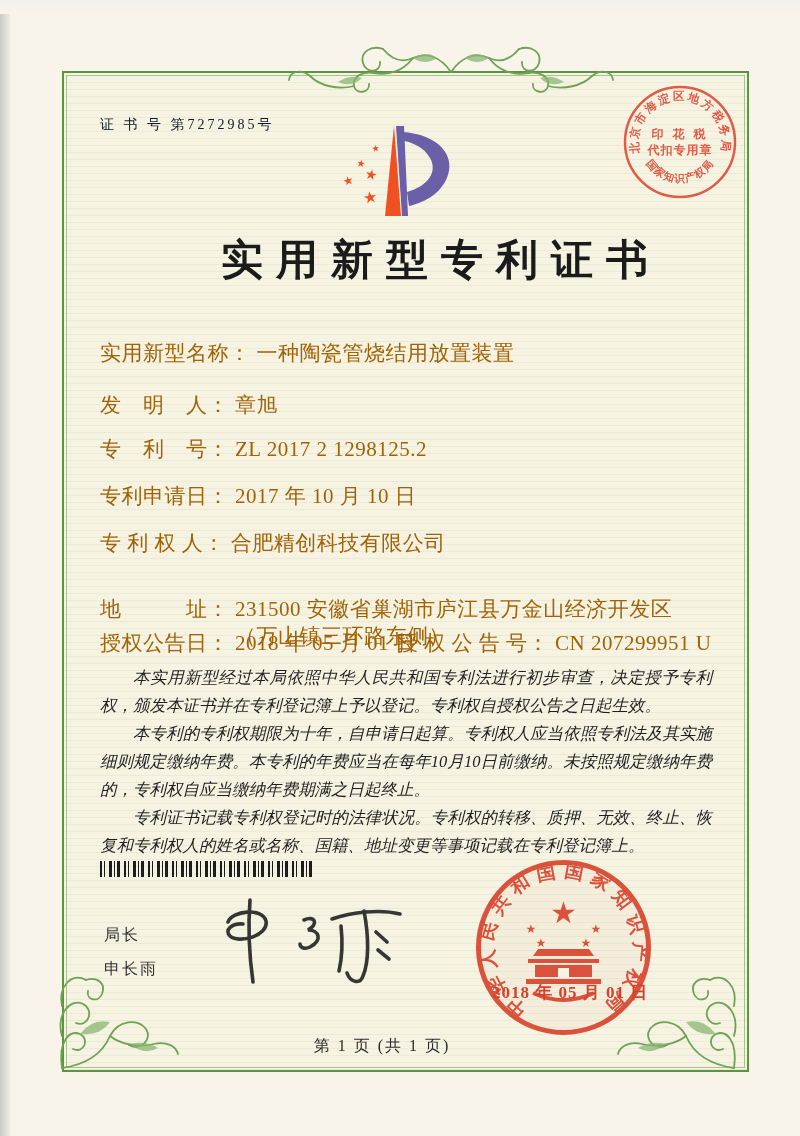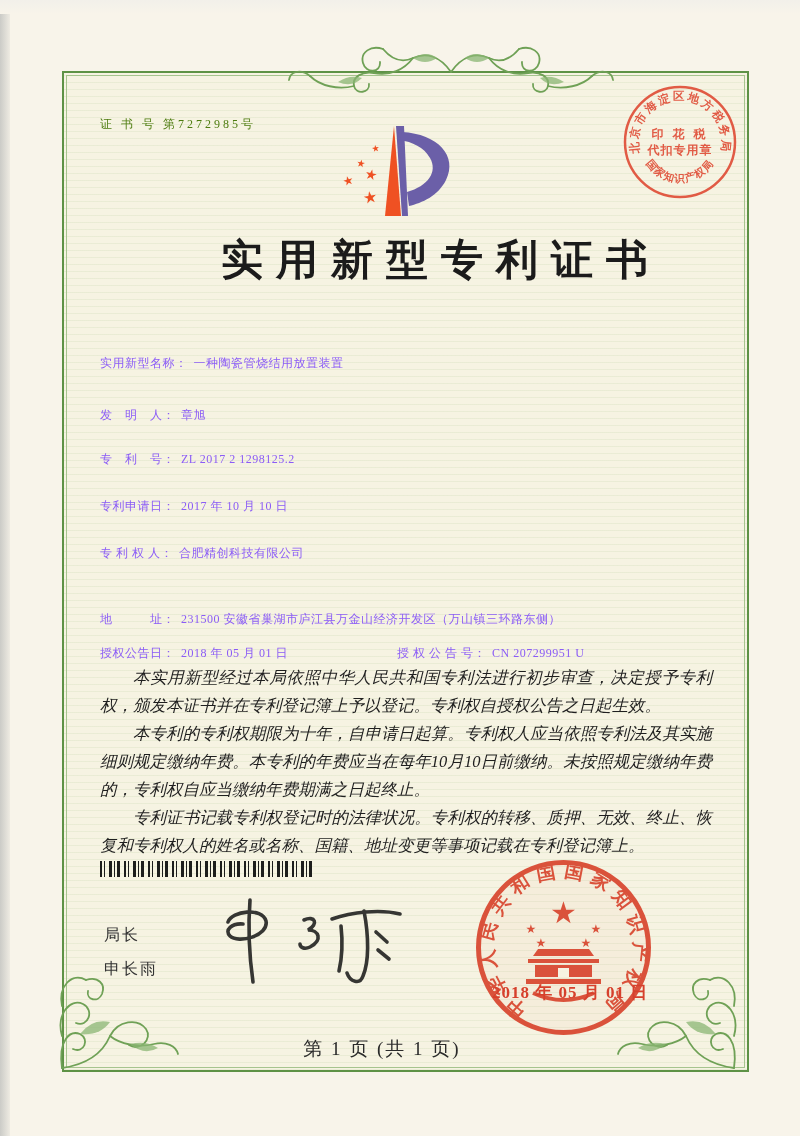--- a/index.html
+++ b/index.html
@@ -21,28 +21,28 @@
   .frame {
     position:absolute; left:62px; top:71px; width:683px; height:997px;
     border:2px solid #5e9246;
     background-color:#f6f3e2;
     background-image:repeating-linear-gradient(0deg,
       rgba(125,170,95,0.10) 0px, rgba(125,170,95,0.10) 1px,
       rgba(125,170,95,0.0) 1px, rgba(125,170,95,0.0) 7px);
   }
   .frame-inner-line { position:absolute; inset:2px; border:1px solid #a6c48e; }
   .orn { position:absolute; pointer-events:none; }
-  .cert-no { position:absolute; left:100px; top:116px; font-size:12px; letter-spacing:3px; color:#4d7c0f; }
+  .cert-no { position:absolute; left:100px; top:116px; font-size:14px; letter-spacing:3px; color:#0f172a; }
   .logo { position:absolute; left:336px; top:120px; }
   .tax-stamp { position:absolute; left:618px; top:80px; opacity:0.93; }
   .doc-title {
     position:absolute; left:62px; width:758px; top:232px; text-align:center;
     font-size:42px; font-weight:bold; letter-spacing:13px; color:#1b1b1b; white-space:nowrap;
   }
-  .field-row { position:absolute; left:100px; font-size:12px; line-height:27px; color:#8b5cf6; letter-spacing:0.5px;margin-top:10px; }
+  .field-row { position:absolute; left:100px; font-size:21px; line-height:27px; color:#a16207; letter-spacing:0.5px; }
   .field-label { display:inline-block; white-space:pre; vertical-align:top; }
   .field-value { display:inline-block; vertical-align:top; margin-left:6px; }
   .row-name     { top:340px; }
   .row-inventor { top:392px;text-decoration:underline; }
   .row-patno    { top:436px; }
   .row-appdate  { top:483px; }
   .row-patentee { top:530px; }
   .row-address  { top:596px; }
   .row-address .field-value { width:455px; }
   .row-grant-date { top:630px; }
@@ -65,21 +65,21 @@
     position:absolute; left:104px; top:918px;
     font-family:"Liberation Sans","DejaVu Sans",sans-serif;
     font-size:16px; line-height:34px; letter-spacing:2px; color:#333;
   }
   .signature-svg { position:absolute; left:212px; top:892px; }
   .seal-svg { position:absolute; left:471px; top:855px; opacity:0.95; }
   .seal-date {
     position:absolute; left:492px; top:981px; color:#d6402c;
     font-size:17px; font-weight:bold; letter-spacing:1px;
   }
-  .footer { position:absolute; left:62px; width:640px; top:1036px; text-align:center; font-size:19px; color:#2a2a2a; letter-spacing:2px; }
+  .footer { position:absolute; left:62px; width:640px; top:1036px; text-align:center; font-size:16px; color:#2a2a2a; letter-spacing:2px; }
   .green-stroke { stroke:#6fa156; fill:none; stroke-width:1.8; stroke-linecap:round; }
   .green-leaf { fill:#8ab573; opacity:0.75; }
 </style>
 </head>
 <body>
 
 <div class="page">
   <div class="scan-edge-left"></div>
   <div class="scan-edge-top"></div>
 

